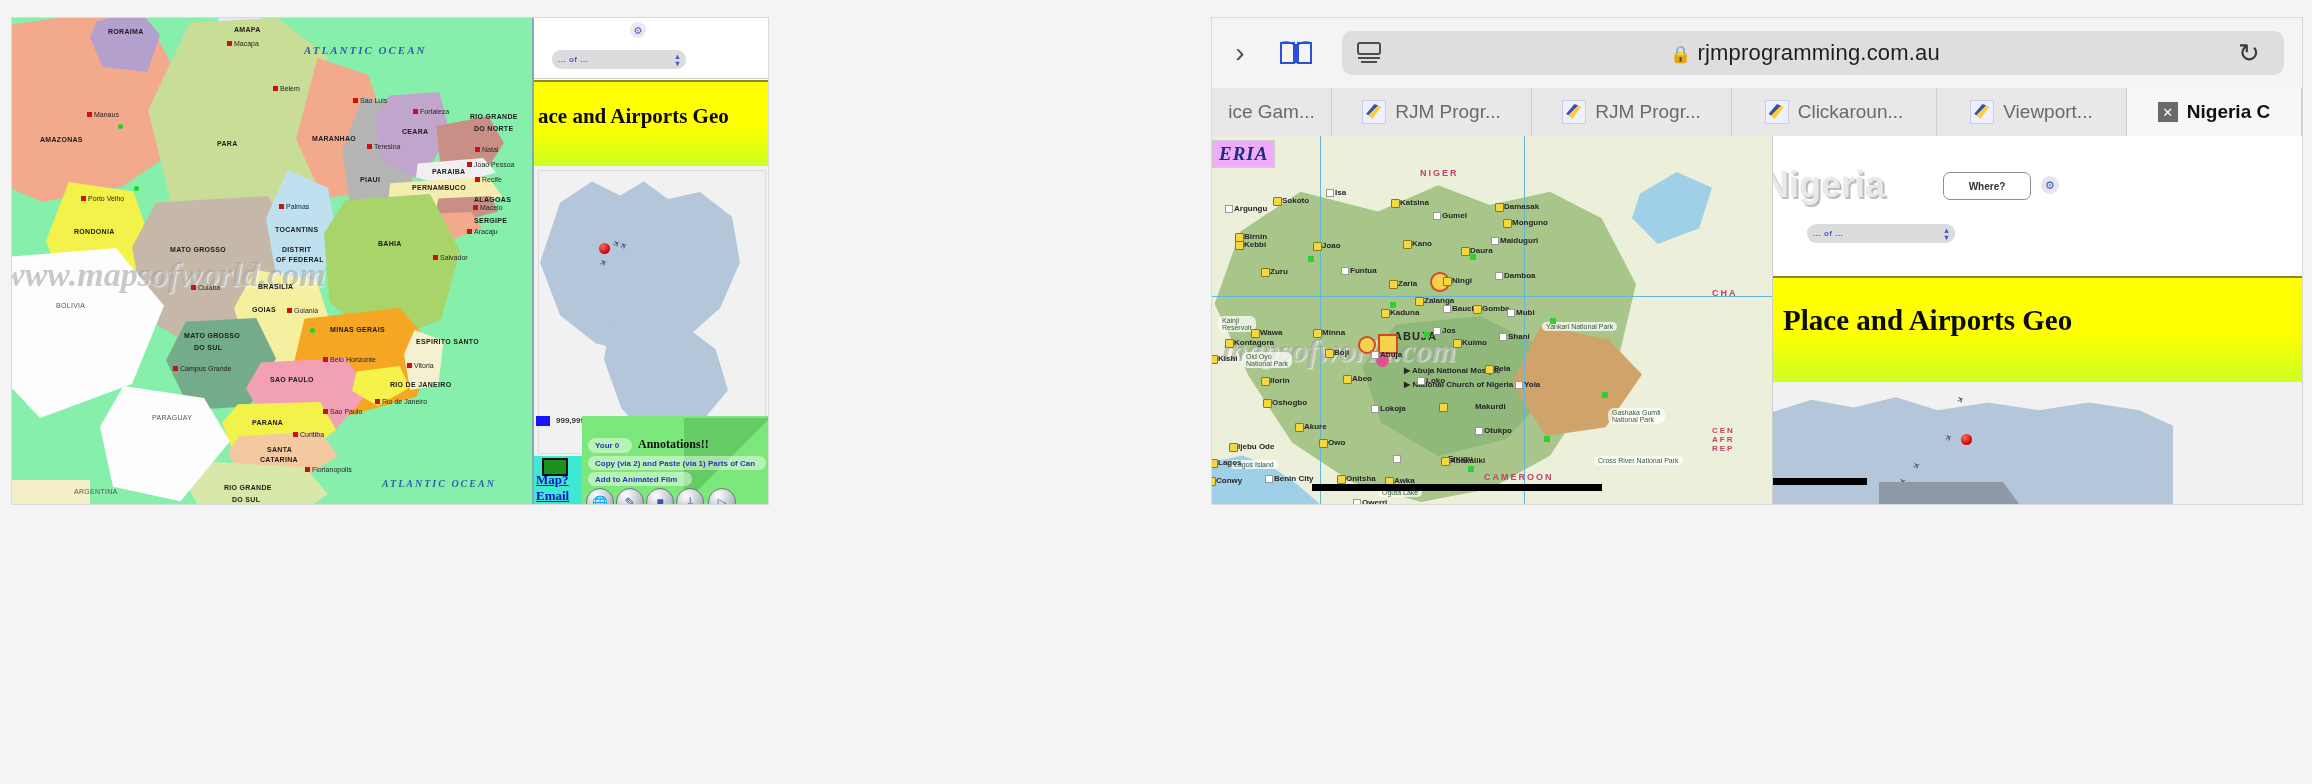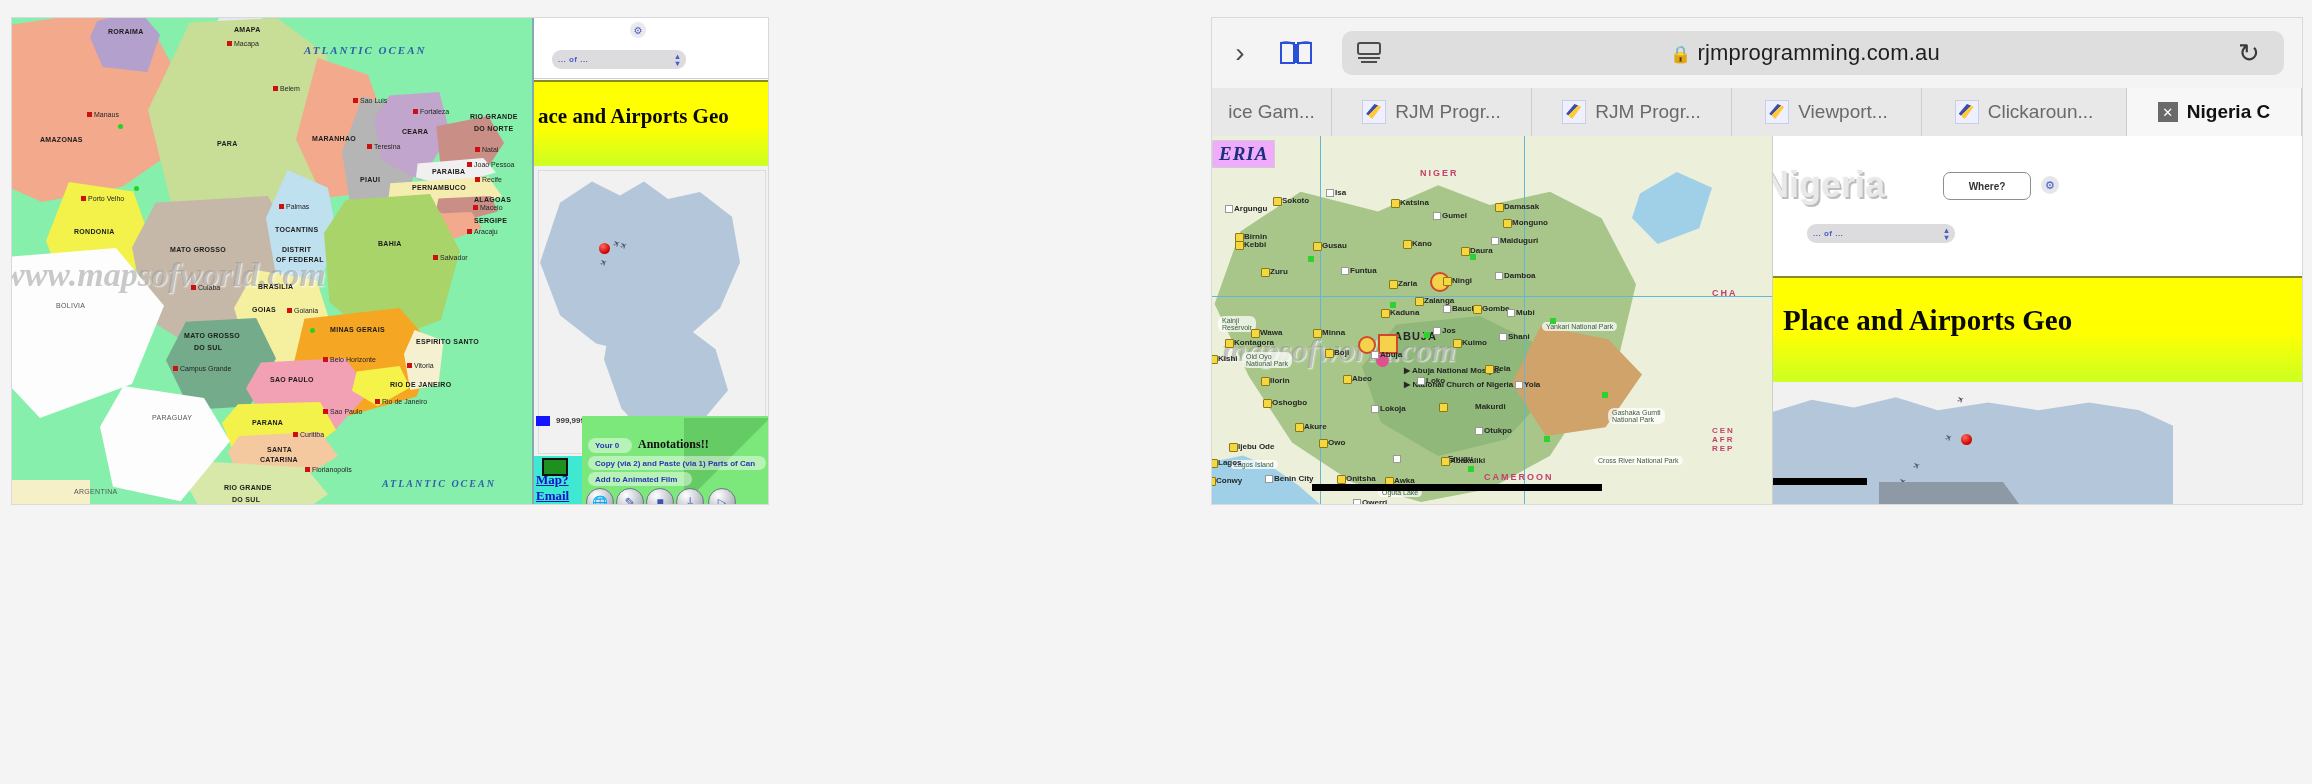--- a/index.html
+++ b/index.html
@@ -369,27 +369,27 @@
           <div class="tlabel">ice Gam...</div>
         </div>
         <div class="tab" style="width: 200px;">
           <div class="favicon"></div>
           <div class="tlabel">RJM Progr...</div>
         </div>
         <div class="tab" style="width: 200px;">
           <div class="favicon"></div>
           <div class="tlabel">RJM Progr...</div>
         </div>
+        <div class="tab" style="width: 205px;">
+          <div class="favicon"></div>
+          <div class="tlabel">Clickaroun...</div>
+        </div>
         <div class="tab" style="width: 190px;">
           <div class="favicon"></div>
           <div class="tlabel">Viewport...</div>
-        </div>
-        <div class="tab" style="width: 205px;">
-          <div class="favicon"></div>
-          <div class="tlabel">Clickaroun...</div>
         </div>
         <div class="tab active" style="width: 175px;">
           <div class="closebox">✕</div>
           <div class="tlabel">Nigeria C</div>
         </div>
       </div>
 
     <div id="nigeria-map">
 
       <div class="abs" style="left:0;top:0;width:560px;height:368px;background:#ecefd9;"></div>
@@ -436,21 +436,21 @@
       <div class="parkbox" style="left:6px;top:180px;">Kainji<br>Reservoir</div>
 
       <div id="nigeria-city-labels">
           <div class="ydot" style="left: 61px; top: 61px;"></div>
           <div class="nlabel" style="left: 70px; top: 60px;">Sokoto</div>
           <div class="wdot" style="left: 114px; top: 53px;"></div>
           <div class="nlabel" style="left: 123px; top: 52px;">Isa</div>
           <div class="ydot" style="left: 179px; top: 63px;"></div>
           <div class="nlabel" style="left: 188px; top: 62px;">Katsina</div>
           <div class="ydot" style="left: 101px; top: 106px;"></div>
-          <div class="nlabel" style="left: 110px; top: 105px;">Gusau</div>
+          <div class="nlabel" style="left: 110px; top: 105px;">Joao</div>
           <div class="wdot" style="left: 221px; top: 76px;"></div>
           <div class="nlabel" style="left: 230px; top: 75px;">Gumel</div>
           <div class="ydot" style="left: 191px; top: 104px;"></div>
           <div class="nlabel" style="left: 200px; top: 103px;">Kano</div>
           <div class="ydot" style="left: 249px; top: 111px;"></div>
           <div class="nlabel" style="left: 258px; top: 110px;">Daura</div>
           <div class="wdot" style="left: 13px; top: 69px;"></div>
           <div class="nlabel" style="left: 22px; top: 68px;">Argungu</div>
           <div class="ydot" style="left: 23px; top: 97px;"></div>
           <div class="nlabel" style="left: 32px; top: 96px;">Birnin</div>

